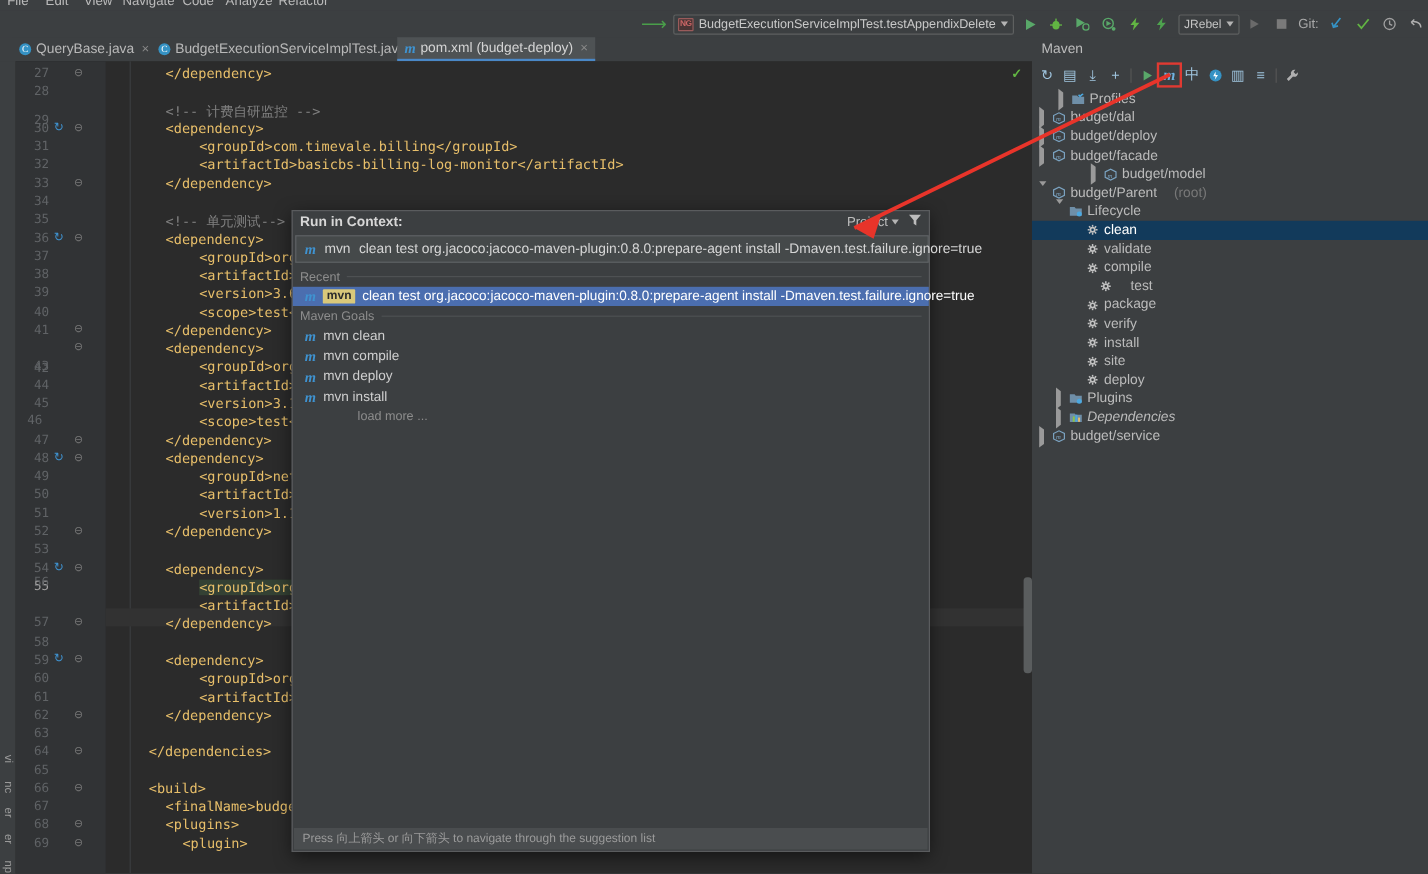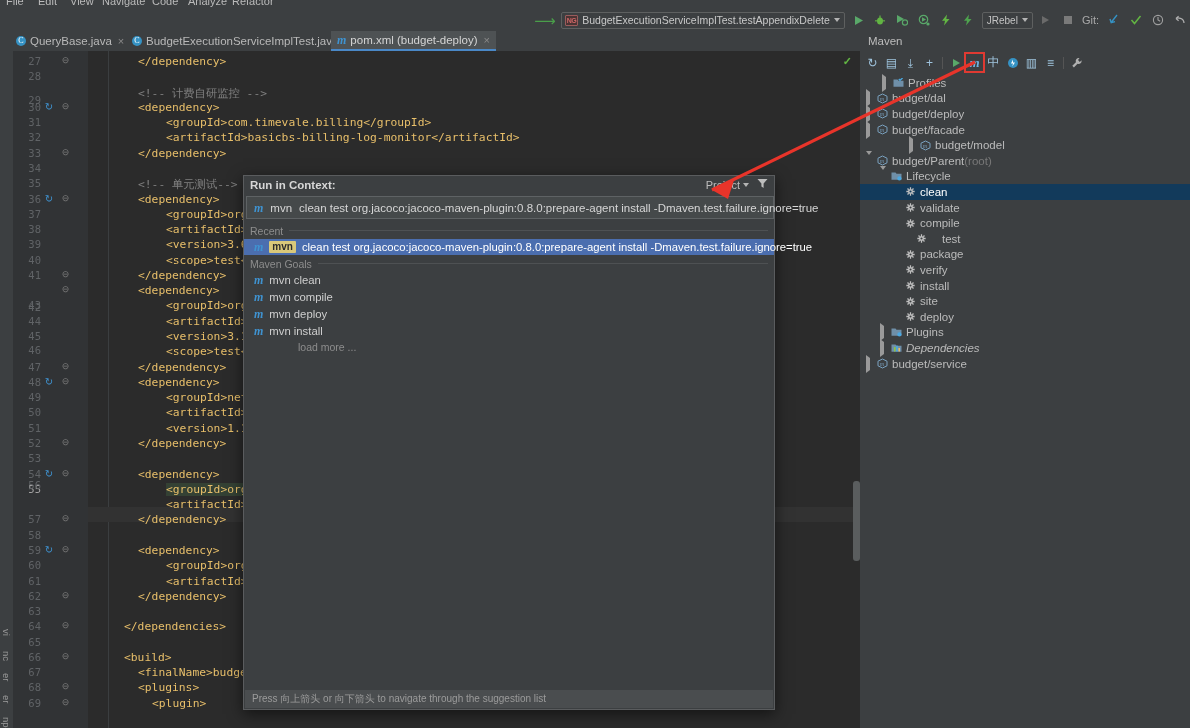--- a/index.html
+++ b/index.html
@@ -339,21 +339,21 @@
         <div class="gline" style="top: 172.08px;">38</div>
         <div class="gline" style="top: 187.36px;">39</div>
         <div class="gline" style="top: 202.64px;">40</div>
         <div class="gline" style="top: 217.92px;">41</div>
         <div class="fold" style="top: 218.92px;">⊖</div>
         <div class="gline" style="top: 250px;">42</div>
         <div class="fold" style="top: 234.2px;">⊖</div>
         <div class="gline" style="top: 248.48px;">43</div>
         <div class="gline" style="top: 263.76px;">44</div>
         <div class="gline" style="top: 279.04px;">45</div>
-        <div class="gline" style="top: 293px;">46</div>
+        <div class="gline" style="top: 293px; text-align: center;">46</div>
         <div class="gline" style="top: 309.6px;">47</div>
         <div class="fold" style="top: 310.6px;">⊖</div>
         <div class="gline" style="top: 324.88px;">48</div>
         <div class="fold" style="top: 325.88px;">⊖</div>
         <div class="rungut" style="top: 325.88px;">↻</div>
         <div class="gline" style="top: 340.16px;">49</div>
         <div class="gline" style="top: 355.44px;">50</div>
         <div class="gline" style="top: 370.72px;">51</div>
         <div class="gline" style="top: 386px;">52</div>
         <div class="fold" style="top: 387px;">⊖</div>
@@ -515,21 +515,21 @@
         </div>
         <div class="trow" style="top: 78px;">
           <span style="margin-left: 6px; width: 10px;"><span class="tw open"></span></span>
           <span style="margin-right: 4px; width: 12px; display: inline-flex; justify-content: center;">
             <svg width="11" height="11" viewBox="0 0 11 11">
               <path d="M1 3.2 5.5 1 10 3.2v4.6L5.5 10 1 7.8Z" fill="none" stroke="#7aa2c0" stroke-width="1"></path>
               <text x="3" y="8.2" font-size="5.5" fill="#7aa2c0" font-family="serif" font-style="italic">m</text>
             </svg>
           </span>
           <span>budget/Parent</span>
-          <span class="tgray" style="margin-left: 0;">(root)</span>
+          <span class="tgray" style="margin-left: 14px;">(root)</span>
         </div>
         <div class="trow" style="top: 93.6px;">
           <span style="margin-left: 20px; width: 10px;"><span class="tw open"></span></span>
           <span style="margin-right: 4px; width: 12px; display: inline-flex; justify-content: center;">
             <svg width="11" height="10" viewBox="0 0 11 10">
               <path d="M0.5 1.5h4l1 1.2h5v6h-10Z" fill="#6f8fa8"></path>
               <circle cx="8.4" cy="7.4" r="2.1" fill="#4ba8e0"></circle>
             </svg>
           </span>
           <span>Lifecycle</span>

